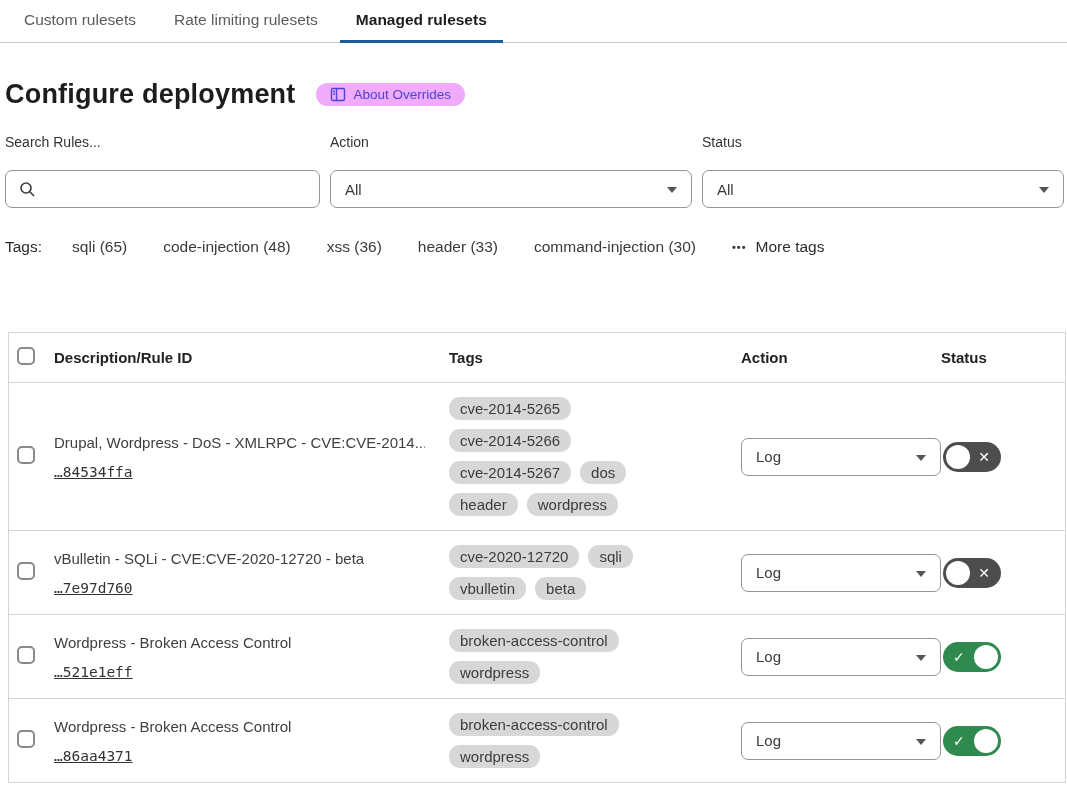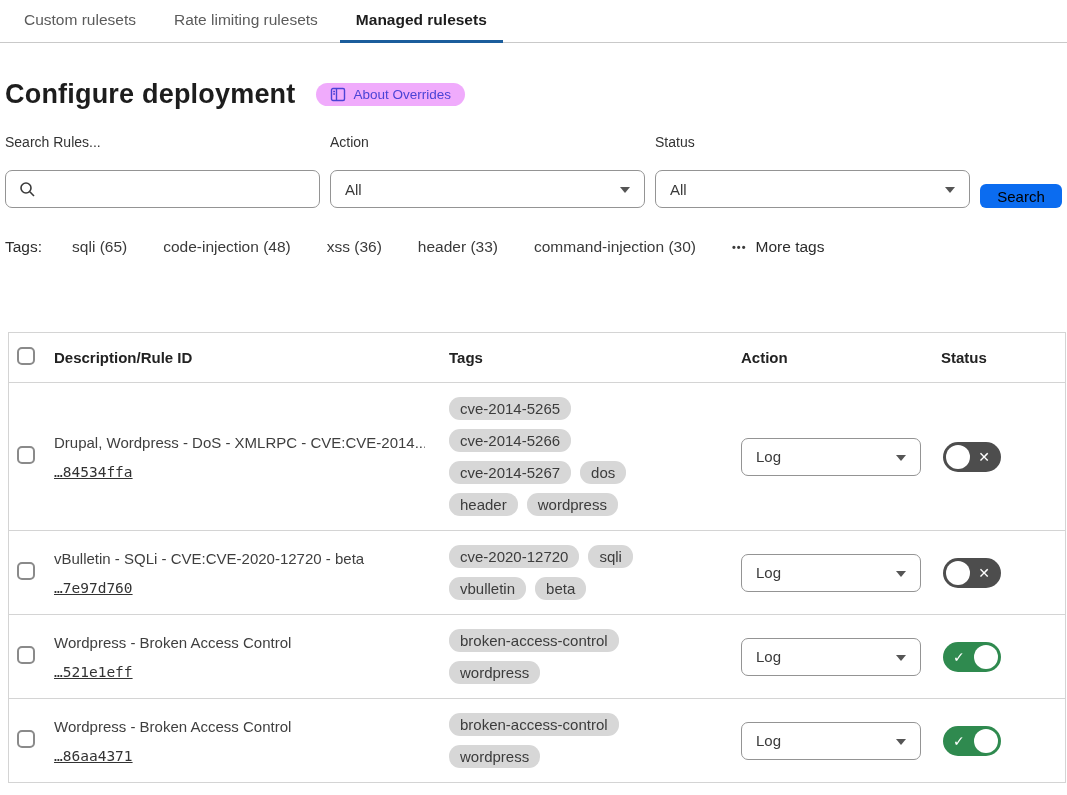--- a/index.html
+++ b/index.html
@@ -46,21 +46,21 @@
   .input-wrap{
     position:relative;width:315px;height:38px;
     border:1px solid var(--control-border);border-radius:7px;background:#fff;
   }
   .input-wrap svg{position:absolute;left:13px;top:10px}
   .input-wrap input{
     width:100%;height:100%;border:none;outline:none;background:transparent;
     padding:0 12px 0 40px;font-family:inherit;font-size:15px;color:#333;
   }
   .select{
-    position:relative;width:315px;height:38px;cursor:pointer;
+    position:relative;width:362px;height:38px;cursor:pointer;
     border:1px solid var(--control-border);border-radius:7px;background:#fff;
     display:flex;align-items:center;padding:0 34px 0 14px;
     font-size:15px;color:#3a3a3a;
   }
   .caret{
     position:absolute;right:14px;top:50%;margin-top:-2px;
     width:0;height:0;border-left:5px solid transparent;border-right:5px solid transparent;
     border-top:6px solid #555;
   }
   .search-btn{
@@ -93,21 +93,21 @@
   .rbody .desc-line{font-size:15px;color:#3f3f3f;white-space:nowrap;overflow:hidden}
   .rbody .rule-id{
     font-family:"DejaVu Sans Mono","Liberation Mono",monospace;
     font-size:14.5px;color:#333;margin-top:13px;text-decoration:underline;
   }
   .pills{display:flex;flex-wrap:wrap;gap:9px 9px;padding:14px 45px 14px 0;align-items:center}
   .pill{
     background:var(--pill-bg);color:#3c3c3c;font-size:15px;
     padding:3px 11px;border-radius:11px;white-space:nowrap;
   }
-  .row-select{width:180px}
+  .row-select{width:200px}
   .toggle{position:relative;width:58px;height:30px;border-radius:15px;cursor:pointer;margin-left:2px}
   .toggle .knob{position:absolute;top:3px;width:24px;height:24px;border-radius:50%;background:#fff}
   .toggle .glyph{position:absolute;top:50%;transform:translateY(-50%);color:#fff;font-size:14px;font-weight:700;line-height:1}
   .toggle.off{background:var(--toggle-off)}
   .toggle.off .knob{left:3px}
   .toggle.off .glyph{right:11px}
   .toggle.on{background:var(--toggle-on)}
   .toggle.on .knob{right:3px}
   .toggle.on .glyph{left:10px}
 </style>

